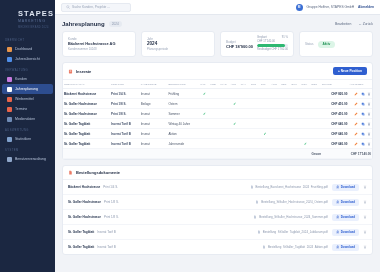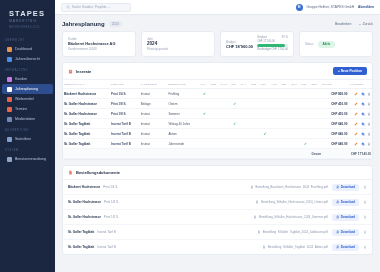--- a/index.html
+++ b/index.html
@@ -12,21 +12,21 @@
   .app { display: flex; width: 380px; height: 272px; }
 
   
   .sidebar {
     width: 55px; height: 272px;
     background: #1b2741;
     flex: 0 0 55px;
     padding: 6px 0 0 0;
     overflow: hidden;
   }
-  .logo-wrap { padding: 3px 5px 4px 9px; }
+  .logo-wrap { padding: 3px 5px 4px 18px; }
   .logo-main {
     font-size: 7.5px; font-weight: 700; letter-spacing: 1.1px;
     color: #dfe6f2; line-height: 9px;
   }
   .logo-sub {
     font-size: 3.6px; letter-spacing: .7px;
     color: #5d7199; line-height: 5px; margin-top: .5px;
   }
   .logo-tag {
     font-size: 2.6px; letter-spacing: .25px;

